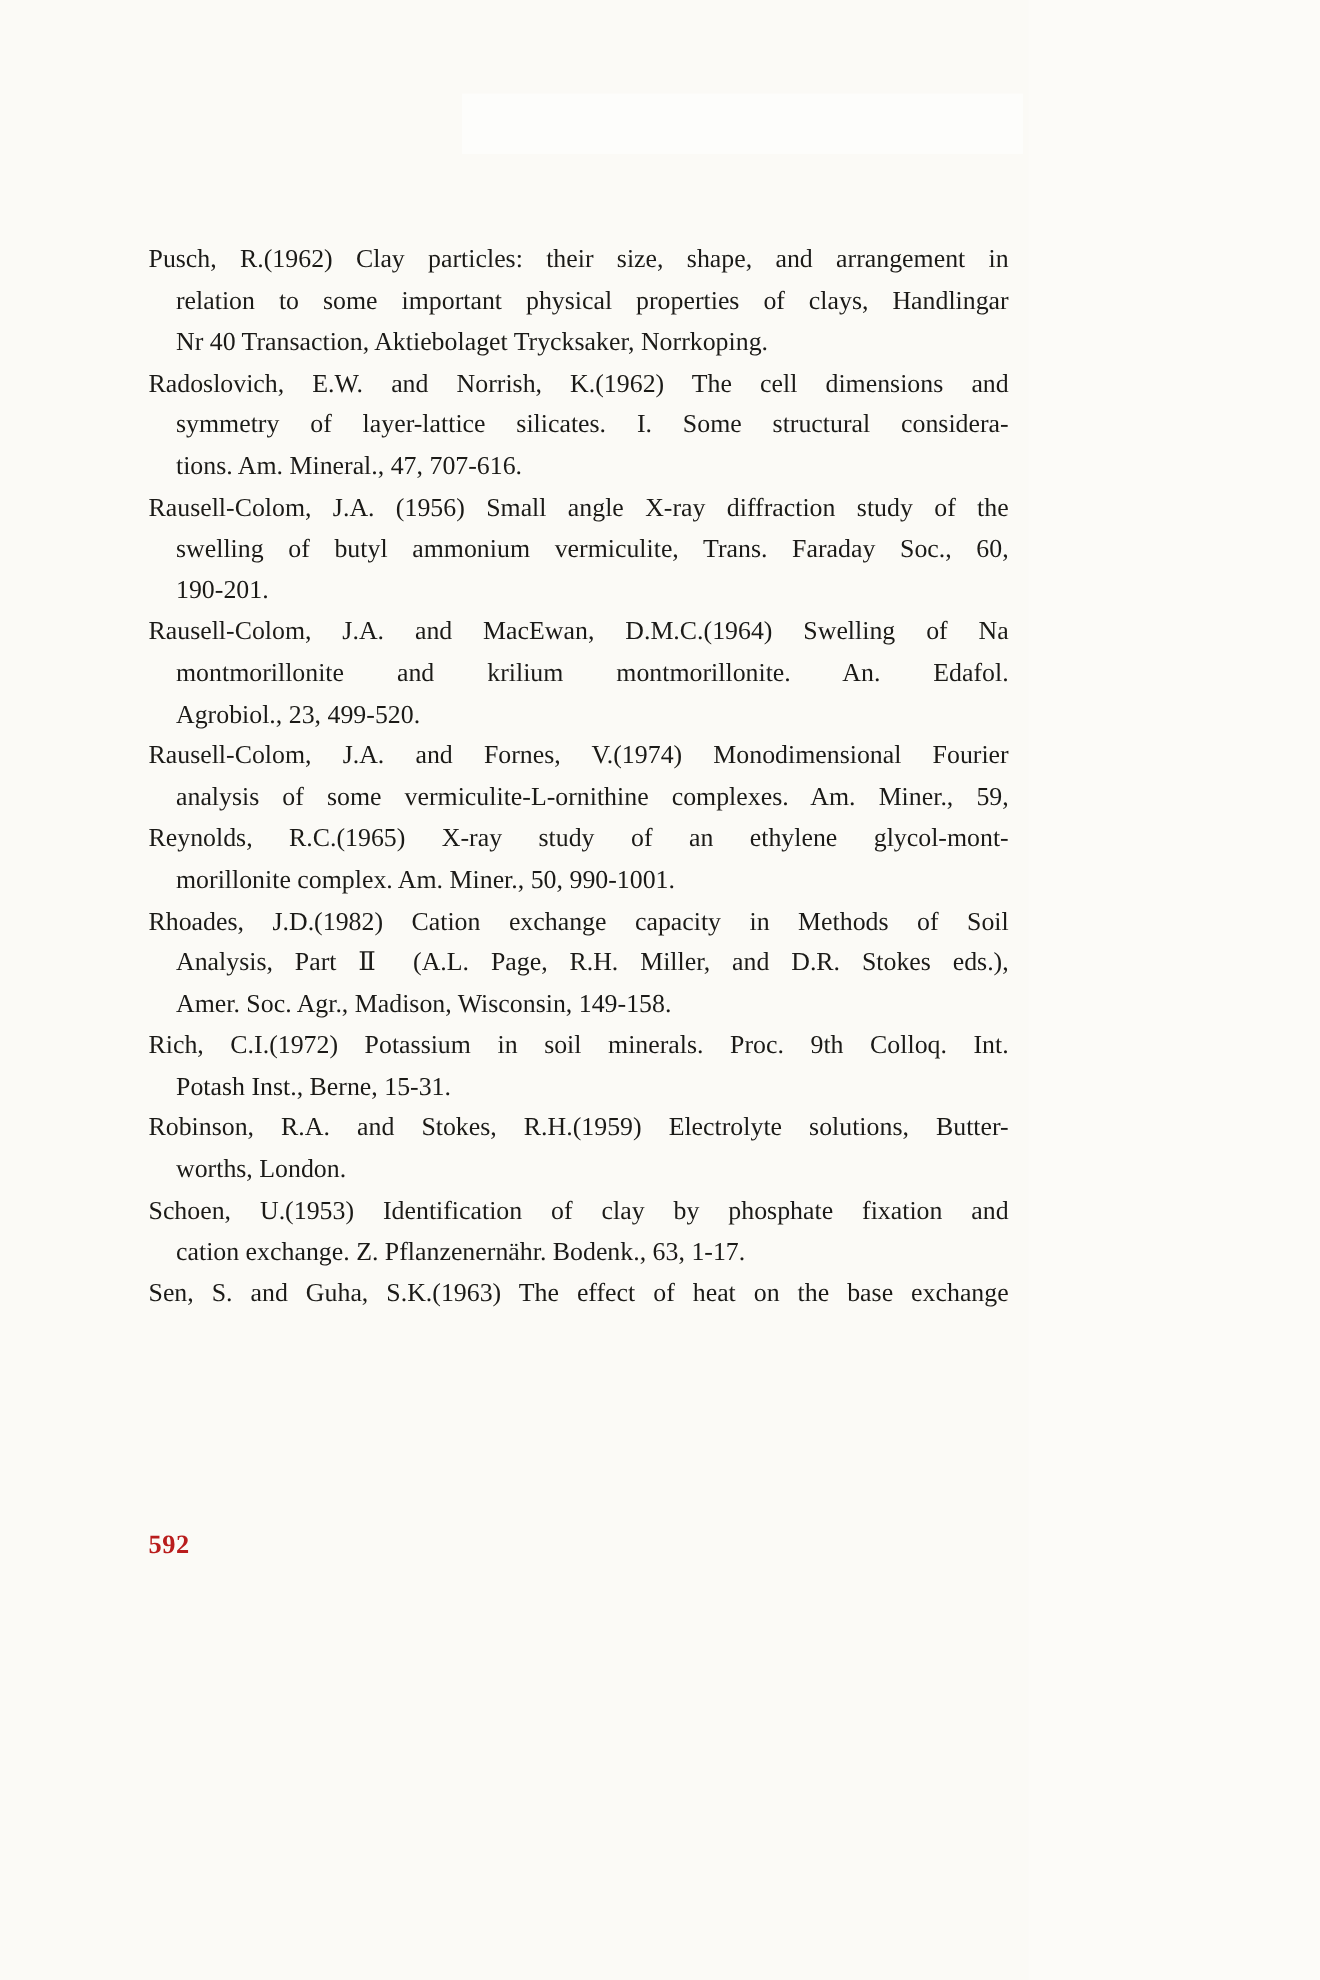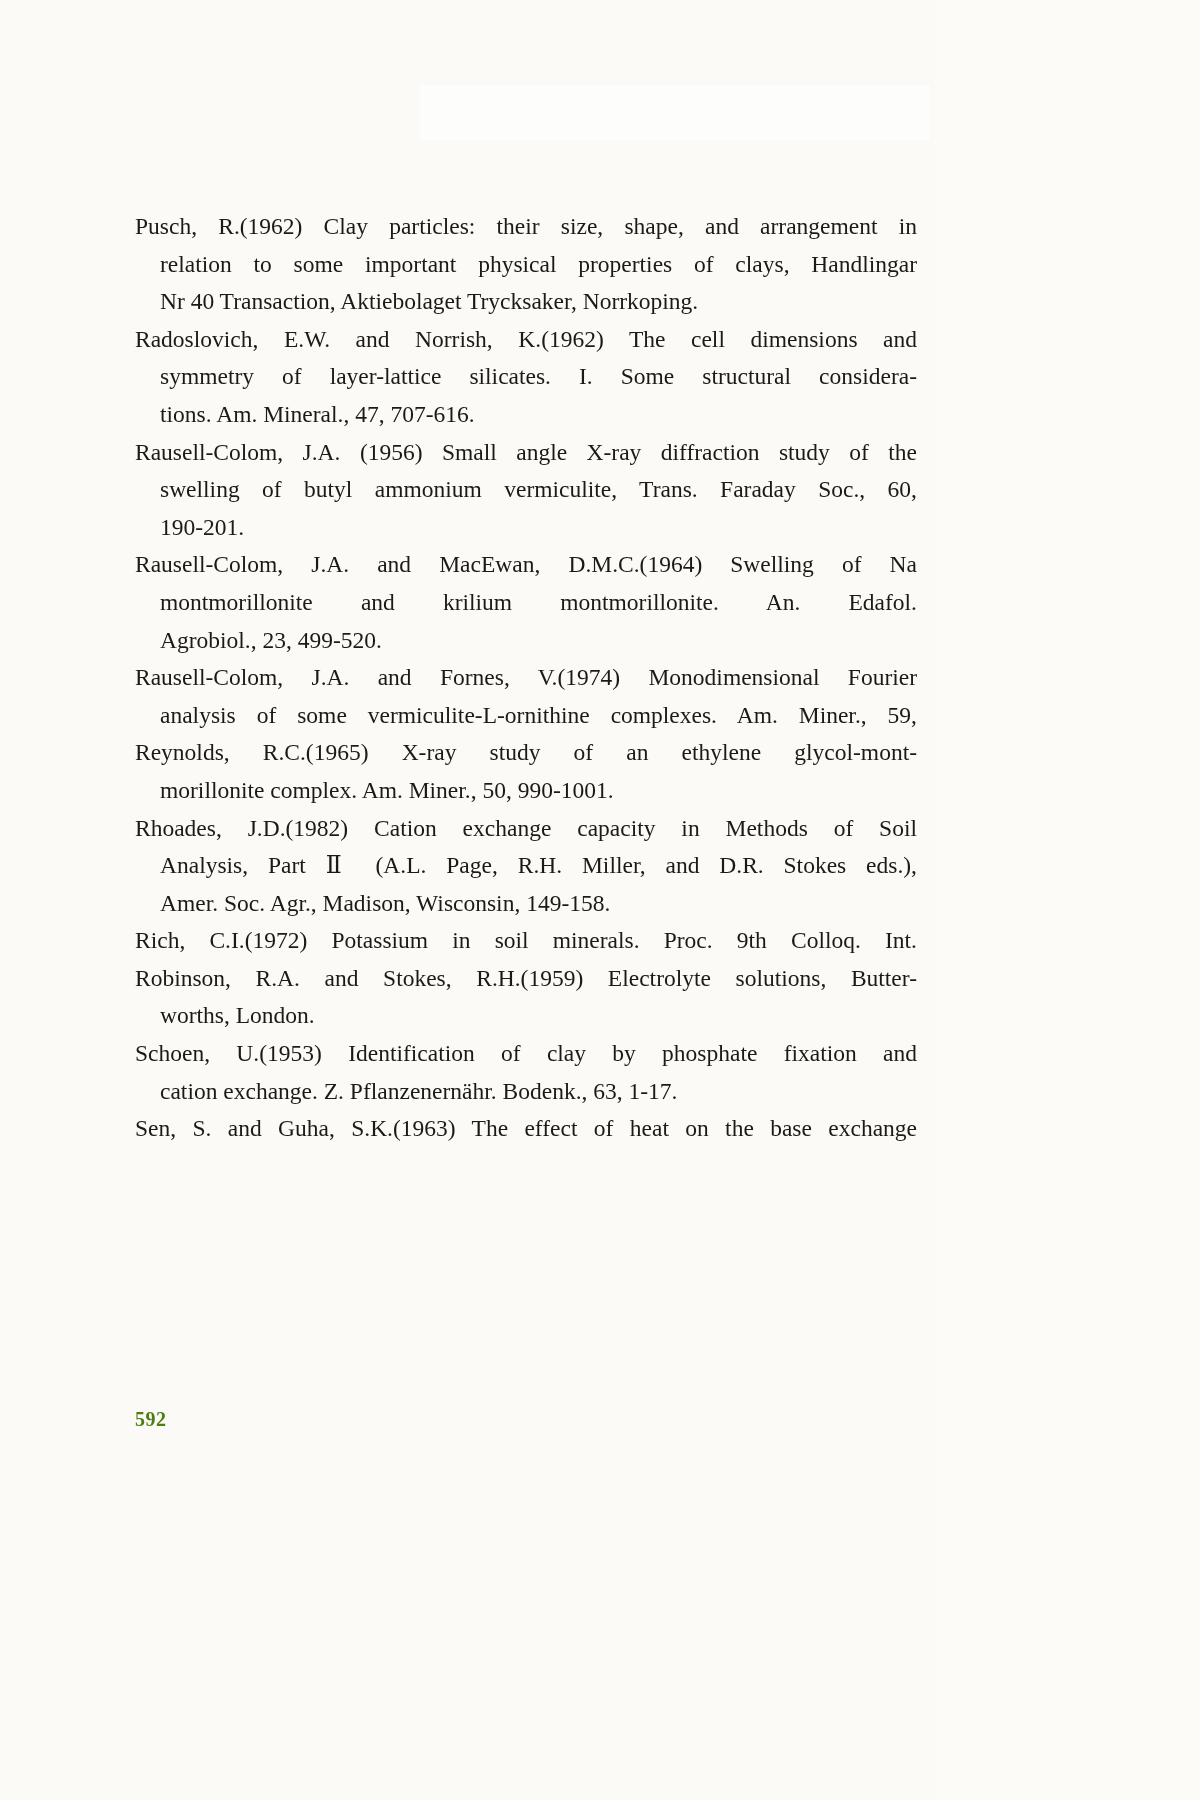--- a/index.html
+++ b/index.html
@@ -17,40 +17,39 @@
   .scan-artifact {
     position: absolute;
     background: rgba(255,255,255,0.55);
     pointer-events: none;
   }
   .artifact-top { left: 420px; top: 85px; width: 510px; height: 55px; }
   .artifact-right { left: 935px; top: 0; width: 265px; height: 1800px; background: rgba(255,255,255,0.25); }
   .text-block {
     position: absolute;
     left: 135px;
-    top: 208px;
+    top: 218px;
     width: 782px;
   }
   .ref {
     font-size: 23.5px;
     line-height: 37.6px;
     margin: 0;
   }
   .line { display: block; }
   .just { text-align: justify; text-align-last: justify; }
   .cont { padding-left: 25px; }
   .page-number {
     position: absolute;
     left: 135px;
     top: 1392px;
-    font-size: 20px;
+    font-size: 24px;
     font-weight: 700;
     letter-spacing: 0.5px;
-    color: #4d7c0f;
-    margin-top: 16px;
+    color: #b91c1c;
   }
 </style>
 </head>
 <body>
 
 <div class="page">
 
   <div class="scan-artifact artifact-top"></div>
   <div class="scan-artifact artifact-right"></div>
 
@@ -91,20 +90,21 @@
     </p>
 
     <p class="ref">
       <span class="line just">Rhoades, J.D.(1982) Cation exchange capacity in Methods of Soil</span>
       <span class="line cont just">Analysis, Part Ⅱ (A.L. Page, R.H. Miller, and D.R. Stokes eds.),</span>
       <span class="line cont">Amer. Soc. Agr., Madison, Wisconsin, 149-158.</span>
     </p>
 
     <p class="ref">
       <span class="line just">Rich, C.I.(1972) Potassium in soil minerals. Proc. 9th Colloq. Int.</span>
+      <span class="line cont">Potash Inst., Berne, 15-31.</span>
     </p>
 
     <p class="ref">
       <span class="line just">Robinson, R.A. and Stokes, R.H.(1959) Electrolyte solutions, Butter-</span>
       <span class="line cont">worths, London.</span>
     </p>
 
     <p class="ref">
       <span class="line just">Schoen, U.(1953) Identification of clay by phosphate fixation and</span>
       <span class="line cont">cation exchange. Z. Pflanzenernähr. Bodenk., 63, 1-17.</span>

